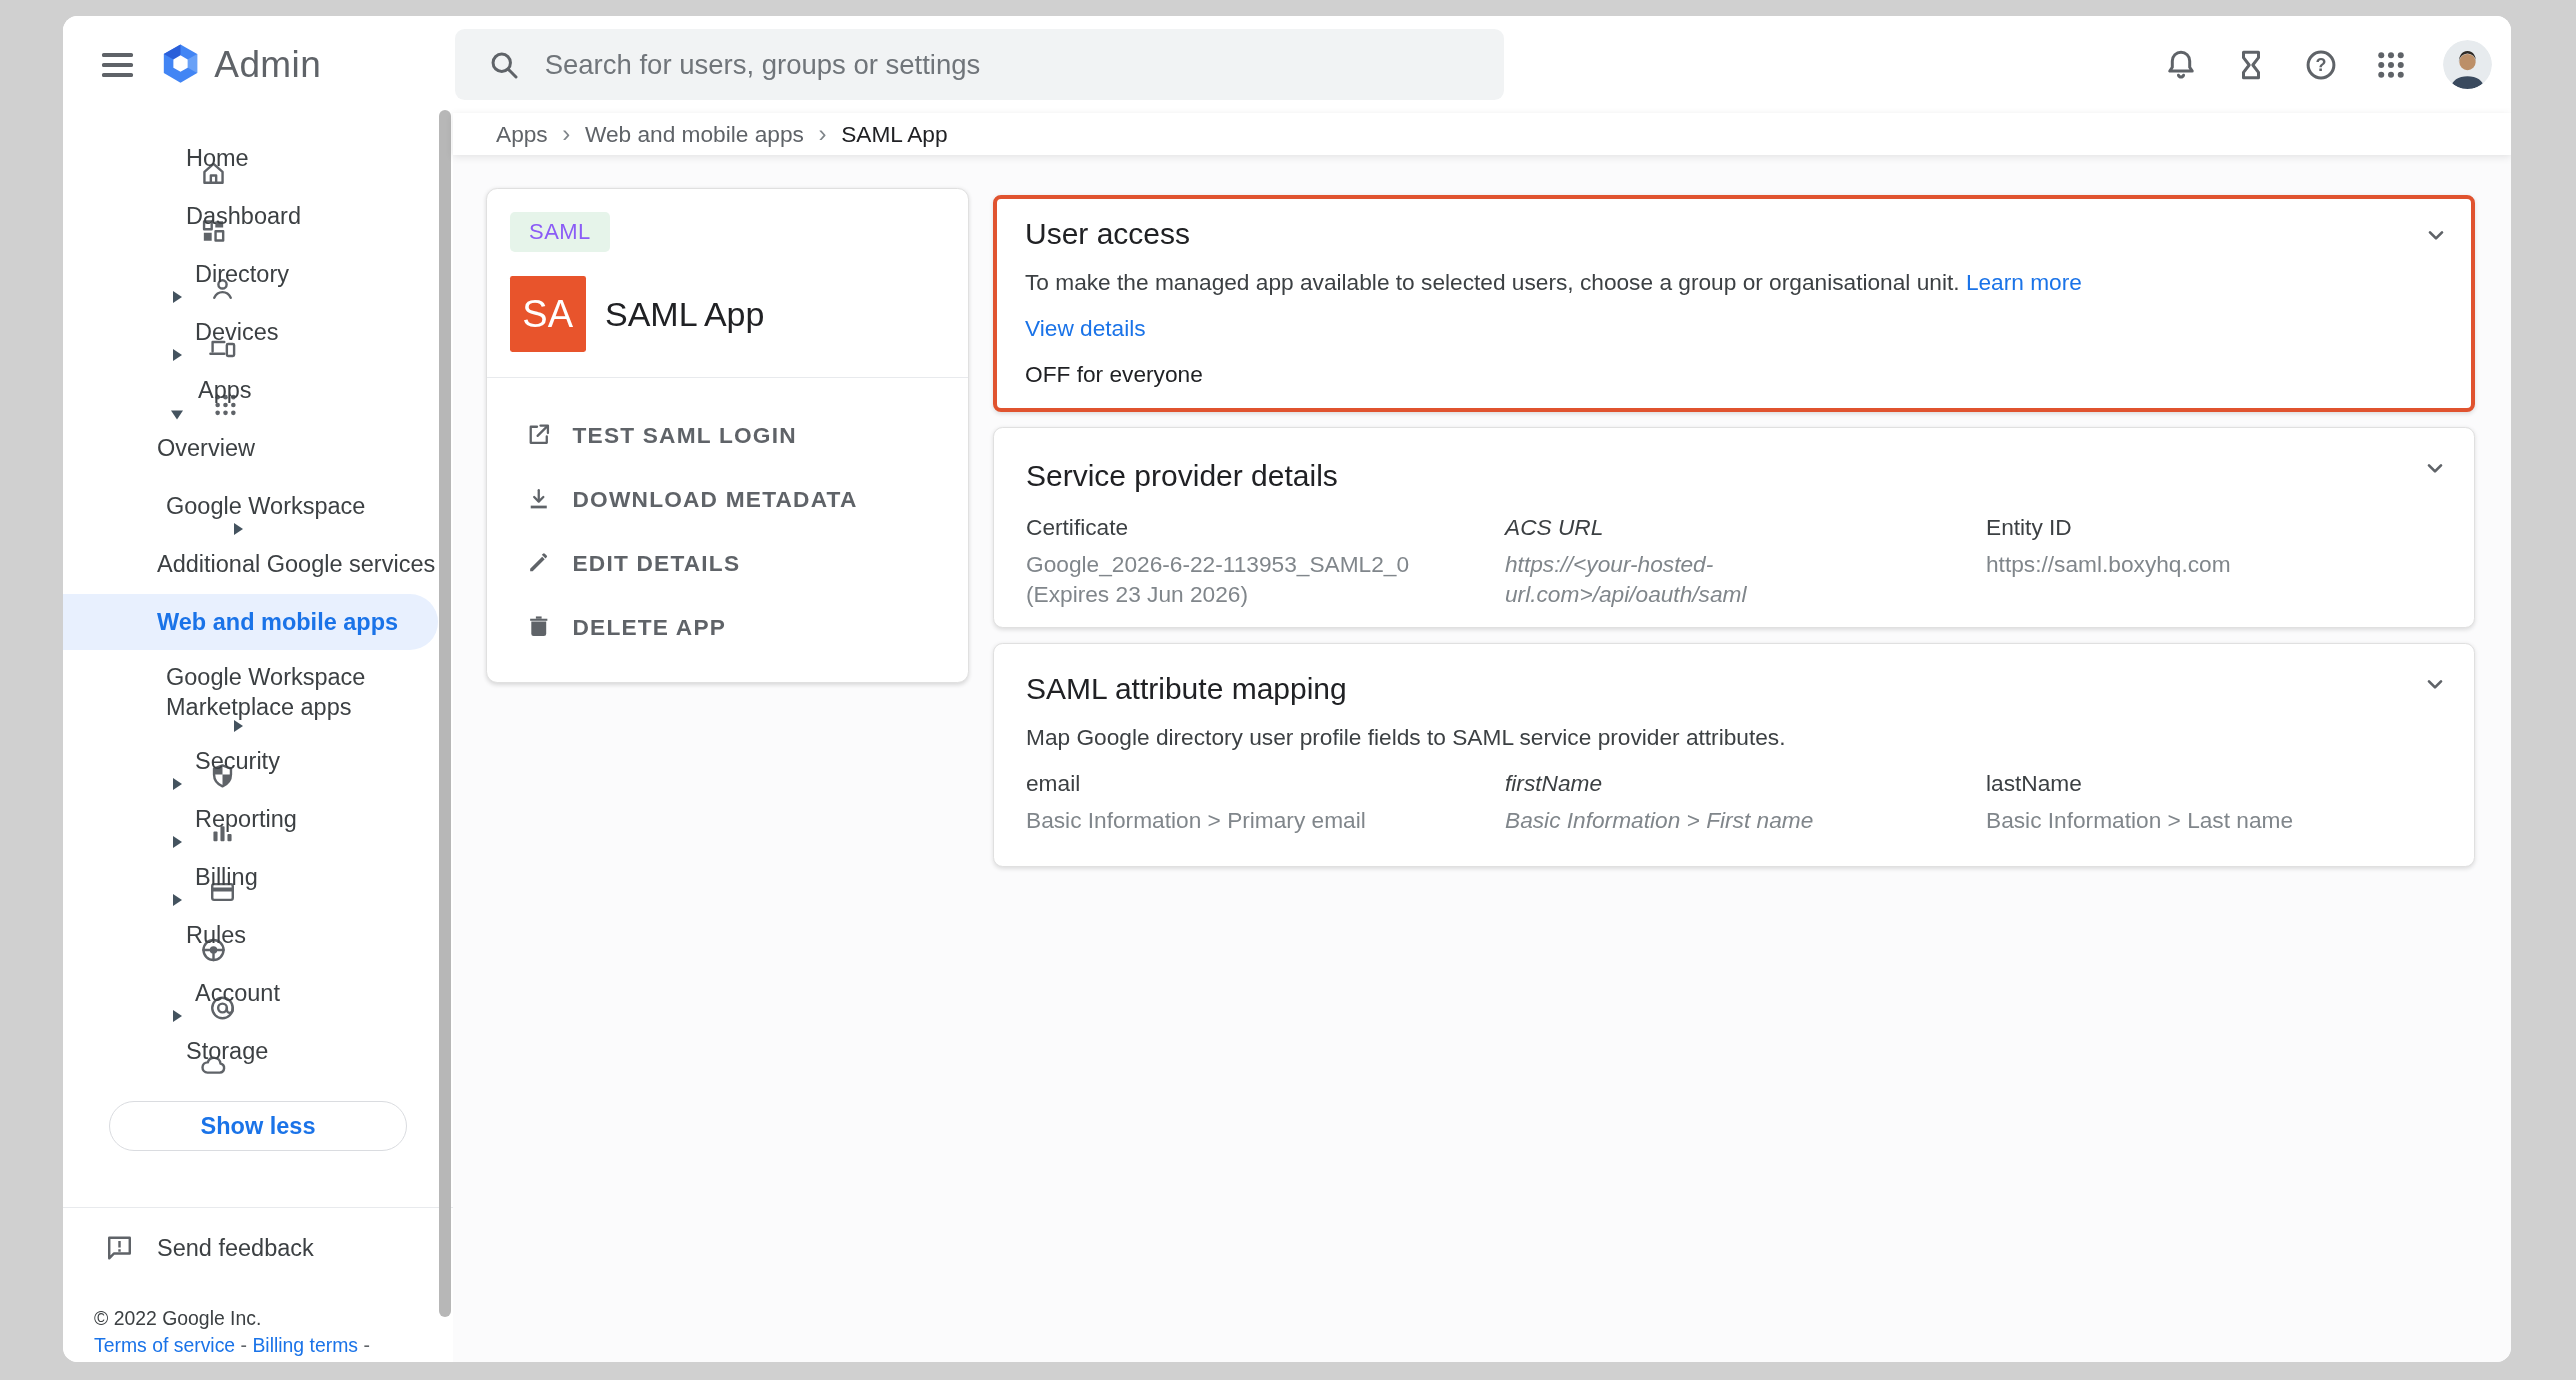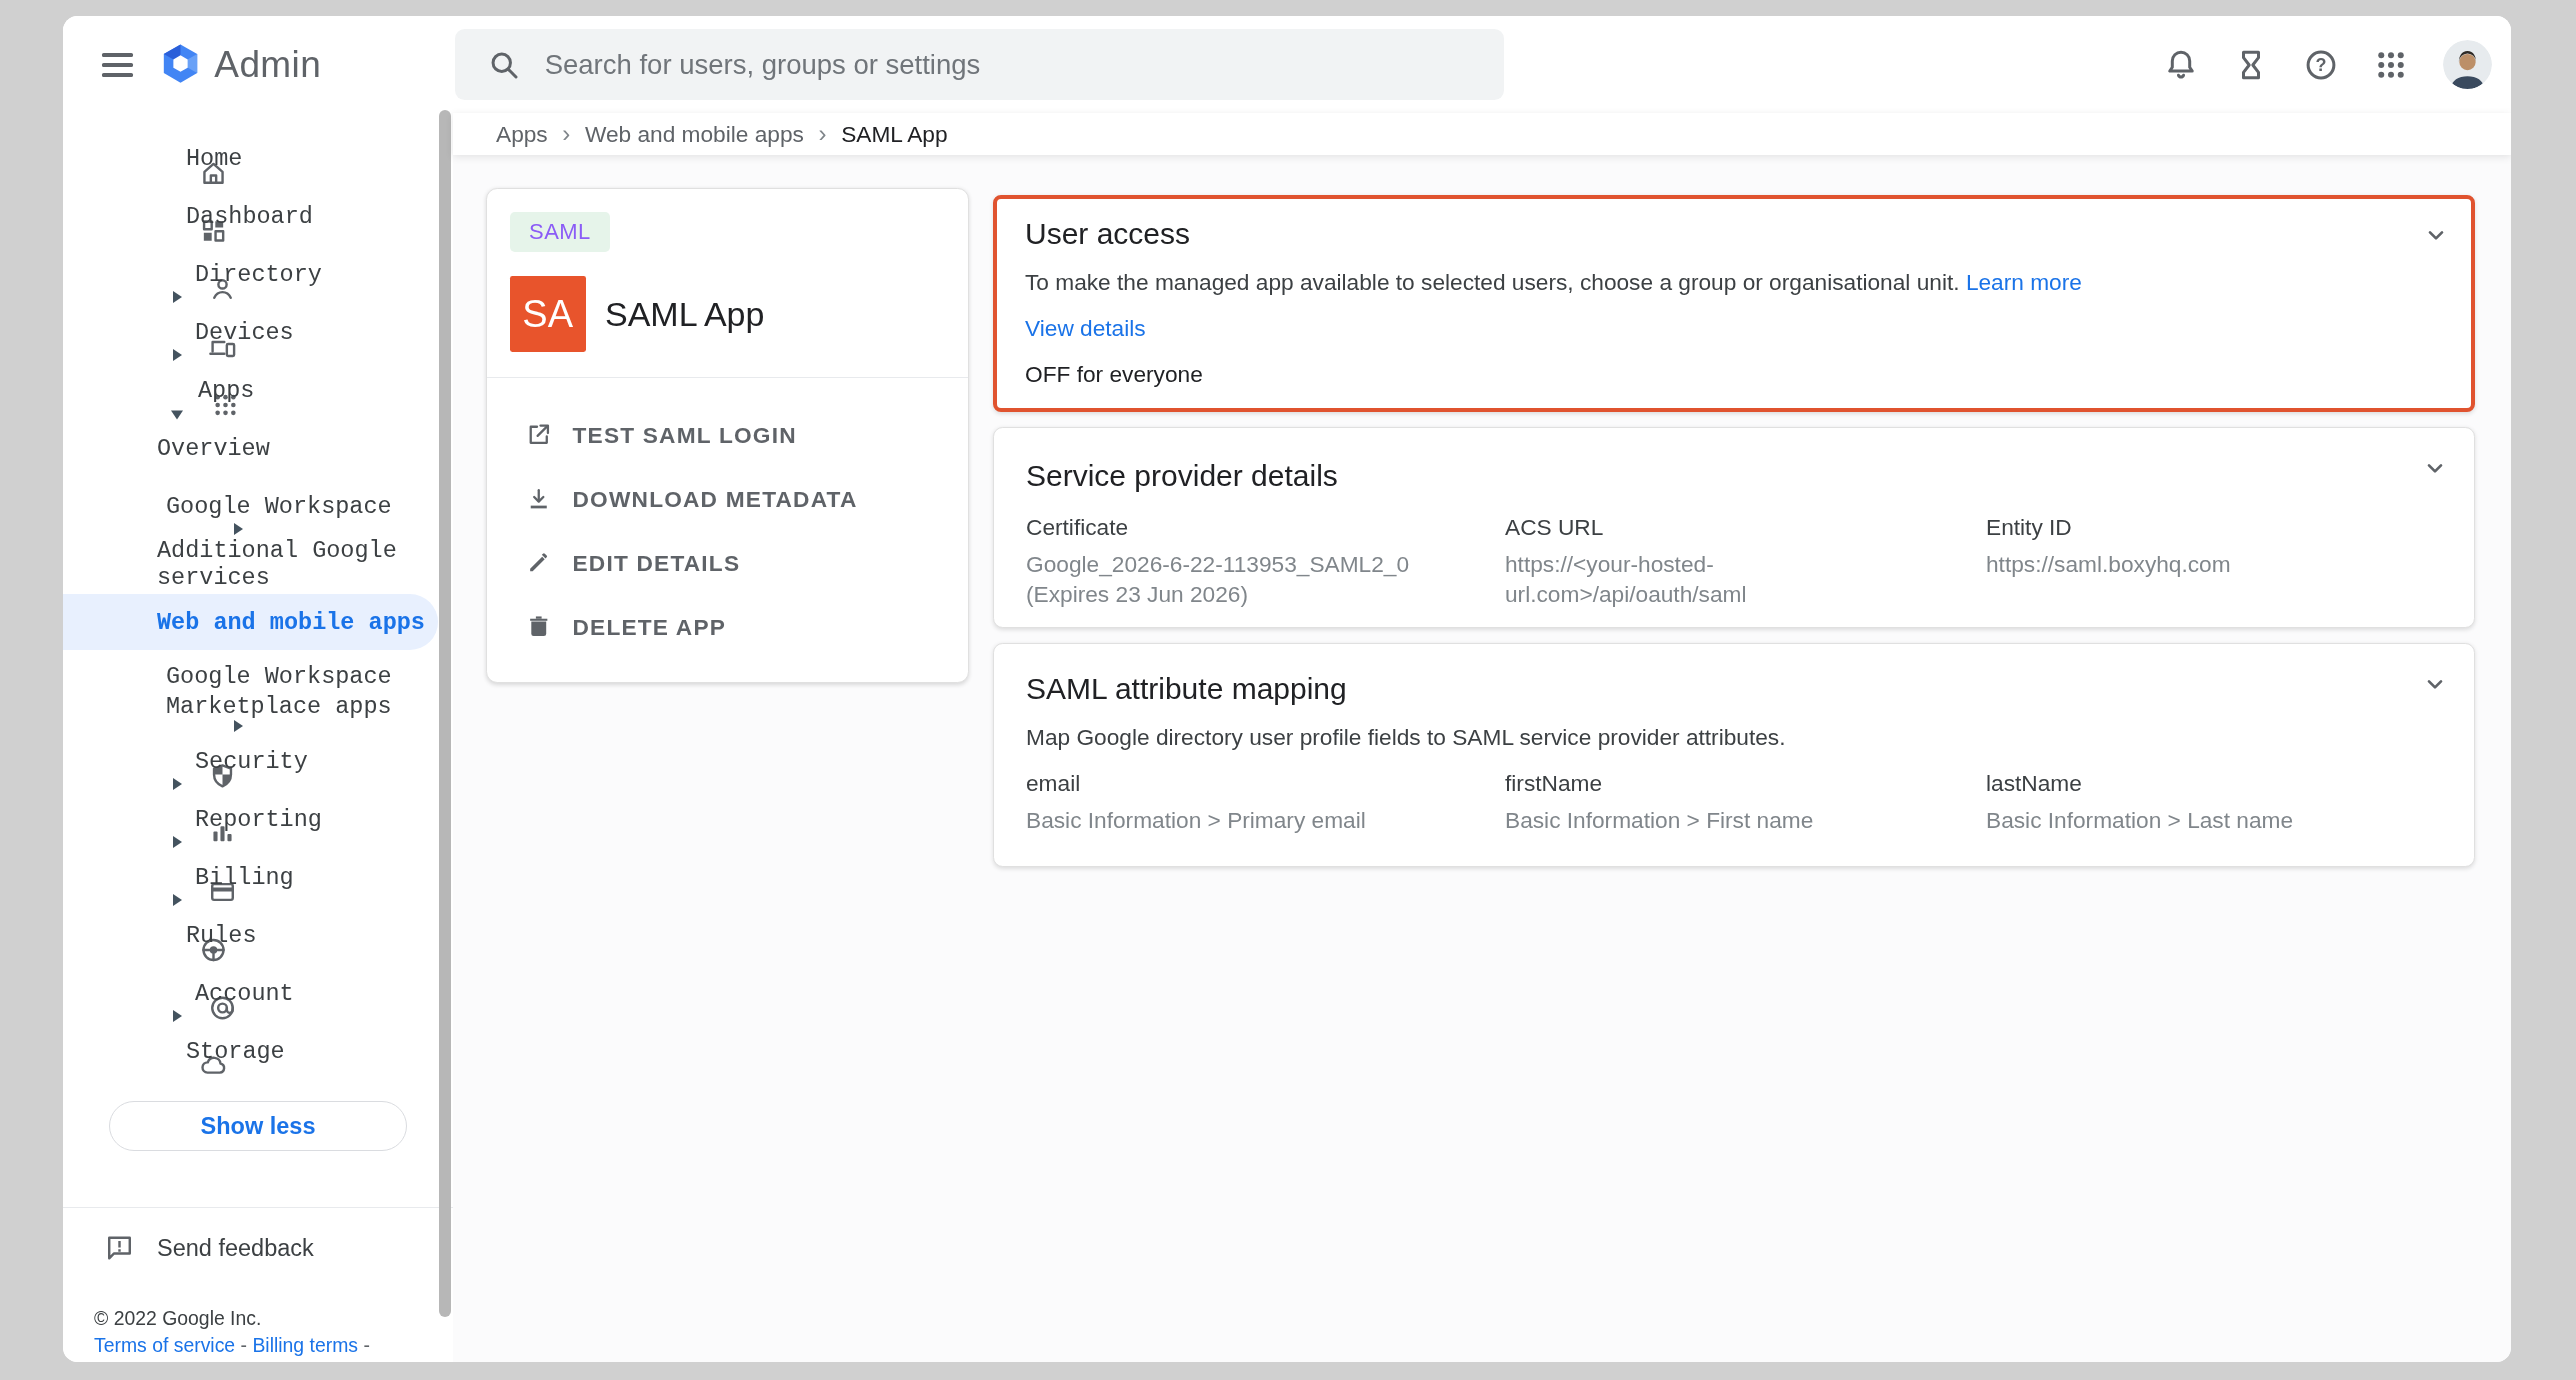--- a/index.html
+++ b/index.html
@@ -38,21 +38,21 @@
   .tri-r, .tri-d { position:absolute; width:0; height:0; }
   .tri-r { left:16px; top:50%; transform:translateY(-50%);
            border-left:9.7px solid #44535f; border-top:6.5px solid transparent; border-bottom:6.5px solid transparent; }
   .tri-d { left:13.8px; top:50%; transform:translateY(-50%);
            border-top:9.7px solid #44535f; border-left:6.5px solid transparent; border-right:6.5px solid transparent; }
   .sub .tri-r { left:77px; }
   .nav-item.selected { color:#1a73e8; font-weight:bold; }
   .nav-item.selected::before { content:""; position:absolute; left:0; top:0.8px; bottom:0.8px; right:14.6px;
               background:#e8f0fe; border-radius:0 29px 29px 0; z-index:0; }
   .nav-item > * { position:relative; z-index:1; }
-  .nav-item .nav-label { position:relative; z-index:1;font-family:Liberation Mono, monospace; }
+  .nav-item .nav-label { position:relative; z-index:1; }
   .show-less { display:block; margin:21px auto 0; width:298px; height:50px; background:#fff;
                border:1.6px solid #dadce0; border-radius:26px; color:#1a73e8; font-size:23.5px; font-weight:bold;
                font-family:"Liberation Sans", sans-serif; cursor:pointer; }
   .sidebar-footer { position:absolute; left:0; bottom:0; width:100%; height:155px; border-top:1.6px solid #e8eaed; }
   .feedback-row { position:relative; height:58px; margin-top:11.3px; display:flex; align-items:center;
                   padding-left:94px; font-size:23.5px; color:#3c4043; cursor:pointer; }
   .copyright { position:absolute; left:31px; bottom:32px; font-size:19.4px; color:#3c4043; }
   .legal { position:absolute; left:31px; bottom:4.9px; font-size:19.4px; color:#5f6368; }
   .legal a { color:#1a73e8; text-decoration:none; cursor:pointer; }
   .legal .sep { color:#5f6368; }
@@ -101,21 +101,21 @@
   .ua-desc { position:absolute; left:28px; top:70px; font-size:22.7px; color:#3c4043; }
   .ua-desc .link { color:#1a73e8; cursor:pointer; }
   .ua-view { position:absolute; left:28px; top:116px; font-size:22.7px; color:#1a73e8; cursor:pointer; }
   .ua-status { position:absolute; left:28px; top:162px; font-size:22.7px; color:#202124; }
   .panel-desc { position:absolute; left:32px; top:80px; font-size:22.7px; color:#3c4043; }
   .fields { position:absolute; left:32px; right:32px; display:flex; }
   .panel-sp .fields { top:86px; }
   .panel-am .fields { top:126px; }
   .field { flex:0 0 auto; }
   .field:nth-child(1) { width:479px; }
-  .field:nth-child(2) { width:481px; }
+  .field:nth-child(2) { width:481px;font-style:italic; }
   .field:nth-child(3) { flex:1; }
   .field .f-label { font-size:22.7px; color:#3c4043; }
   .field .f-value { margin-top:8px; font-size:22.7px; color:#80868b; line-height:30px; white-space:pre-line; }
 
   .ic { stroke:#5f6368; fill:none; stroke-width:2; stroke-linecap:round; stroke-linejoin:round; }
   .icf { fill:#5f6368; }
 </style>
 </head>
 <body>
 

